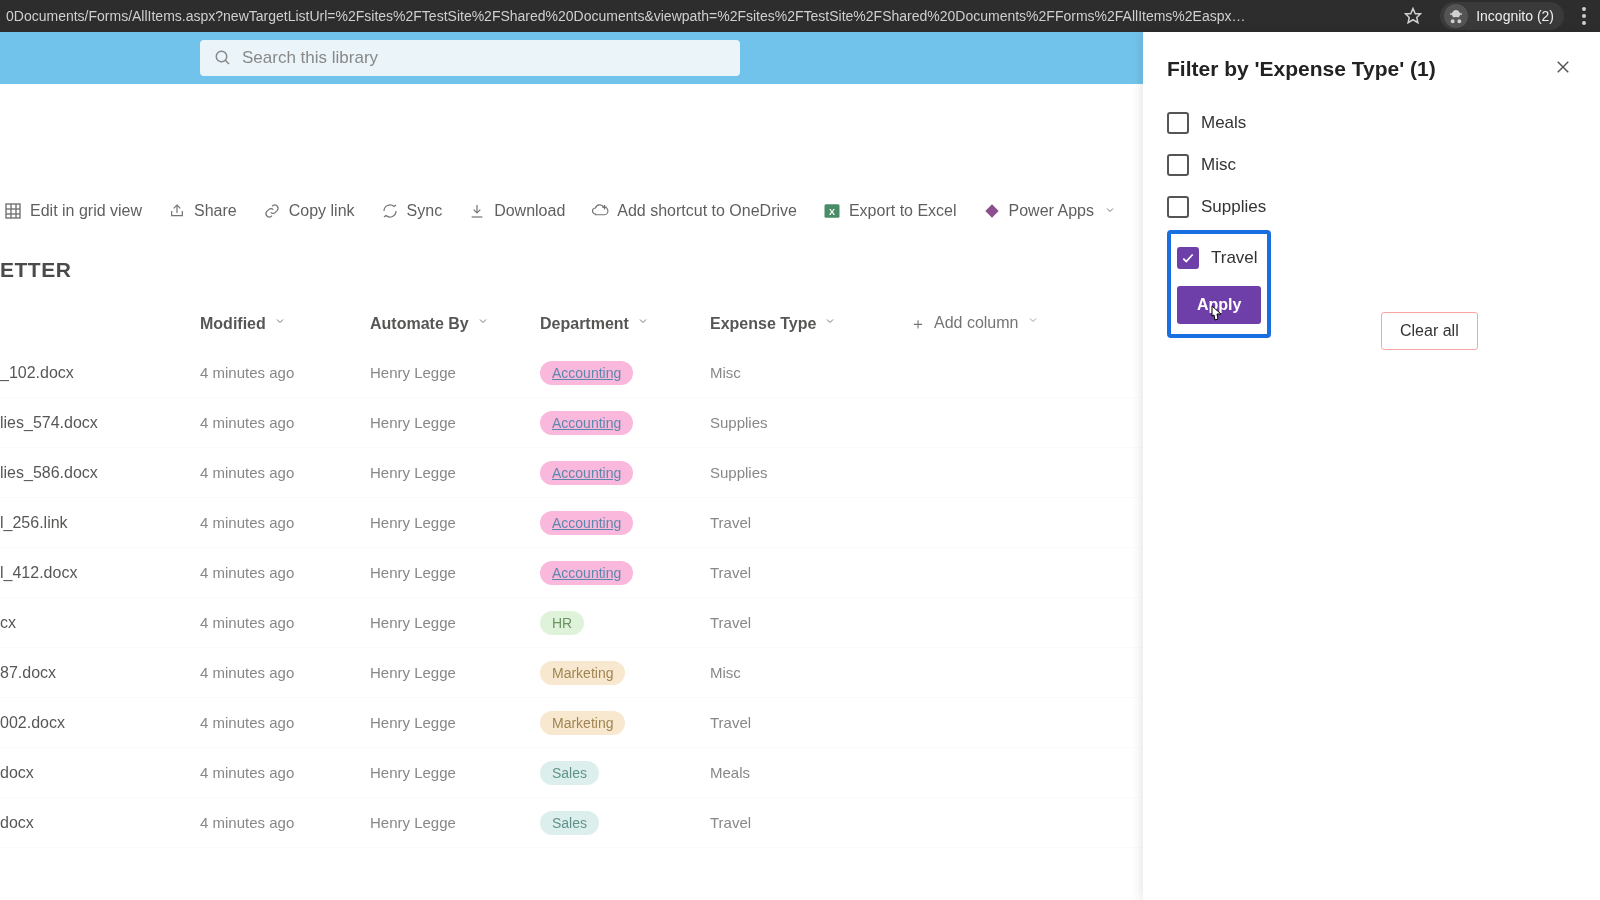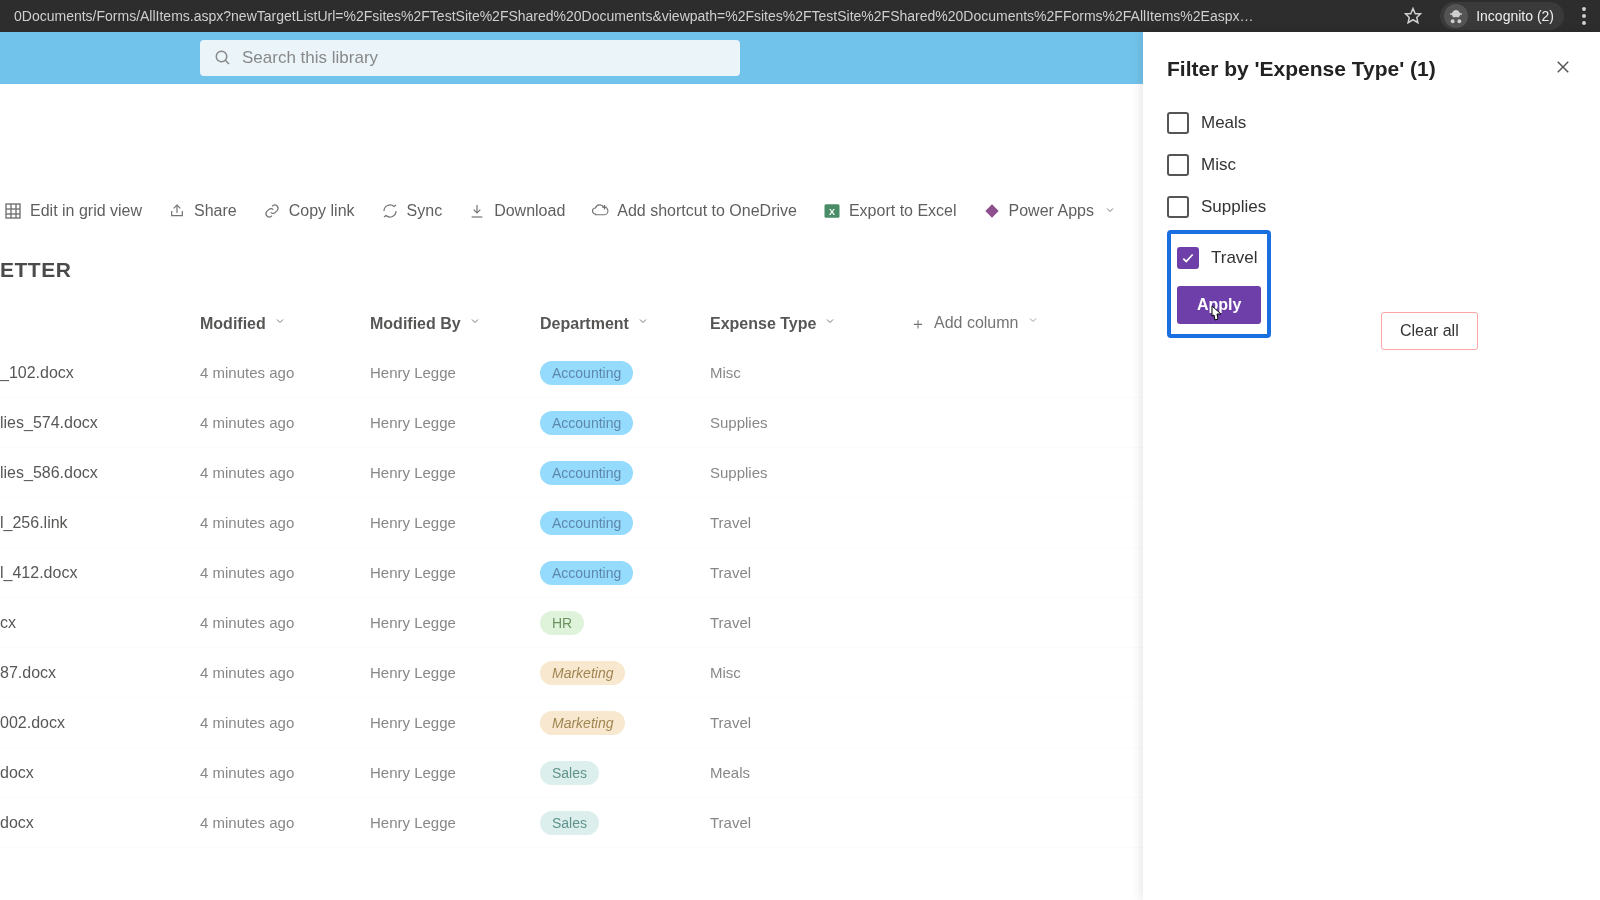--- a/index.html
+++ b/index.html
@@ -9,21 +9,21 @@
   .browser-bar {
     height: 32px;
     background: #2d2d2d;
     display: flex;
     align-items: center;
     color: #cfcfcf;
     font-size: 14px;
   }
   .url-area {
     flex: 1;
-    padding: 0 14px;
+    padding: 0 6px;
     white-space: nowrap;
     overflow: hidden;
     text-overflow: ellipsis;
   }
   .browser-right {
     display: flex;
     align-items: center;
     gap: 18px;
     padding: 0 14px;
     height: 100%;
@@ -117,23 +117,23 @@
   }
   .trow .fname { color:#323130; font-size:16px; }
 
   .pill {
     display:inline-block;
     padding: 4px 12px;
     border-radius: 14px;
     font-size: 14px;
     color:#333;
   }
-  .pill.accounting { background:#7dd3fc; color:#3a6d99; }
+  .pill.accounting { background:#f9a8d4; color:#3a6d99;text-decoration:underline; }
   .pill.hr { background:#d8f0d3; color:#4a7a3d; }
-  .pill.marketing { background:#f7e3c4; color:#8a6a2c;font-style:italic; }
+  .pill.marketing { background:#f7e3c4; color:#8a6a2c; }
   .pill.sales { background:#d4ece9; color:#3d7a72; }
 
   
   .main-content {
     position: relative;
     filter: opacity(0.82);
   }
 
   
   .filter-panel {
@@ -350,21 +350,21 @@
       <div></div>
       <div class="colh">
         <span>Modified</span>
         <span class="ch-icon">
             <svg width="12" height="12" viewBox="0 0 24 24" fill="none" stroke="#555" stroke-width="2">
               <polyline points="6 9 12 15 18 9"></polyline>
             </svg>
           </span>
       </div>
       <div class="colh">
-        <span>Modified By</span>
+        <span>Automate By</span>
         <span class="ch-icon">
             <svg width="12" height="12" viewBox="0 0 24 24" fill="none" stroke="#555" stroke-width="2">
               <polyline points="6 9 12 15 18 9"></polyline>
             </svg>
           </span>
       </div>
       <div class="colh">
         <span>Department</span>
         <span class="ch-icon">
             <svg width="12" height="12" viewBox="0 0 24 24" fill="none" stroke="#555" stroke-width="2">

